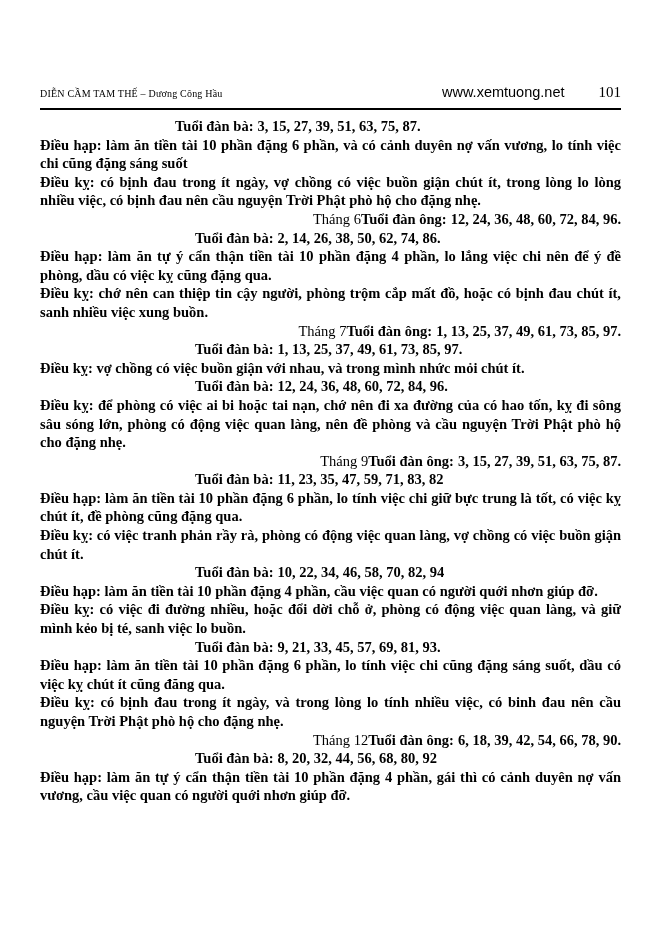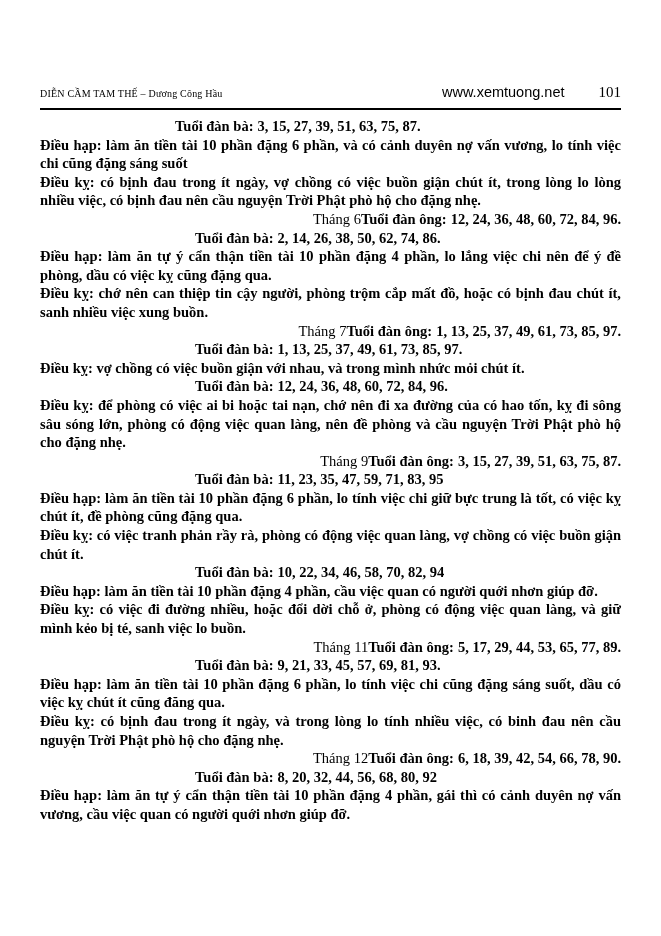--- a/index.html
+++ b/index.html
@@ -56,29 +56,28 @@
     <p class="para"><span class="lbl">Điều kỵ:</span> <span class="b">chớ nên can thiệp tin cậy người, phòng trộm cắp mất đồ, hoặc có bịnh đau chút ít, sanh nhiều việc xung buồn.</span></p>
 
     <div class="month-row"><span class="month-name">Tháng 7</span><span class="lbl">Tuổi đàn ông:</span><span class="ages">1, 13, 25, 37, 49, 61, 73, 85, 97.</span></div>
     <div class="age-row"><span class="lbl">Tuổi đàn bà:</span><span class="ages">1, 13, 25, 37, 49, 61, 73, 85, 97.</span></div>
     <p class="para"><span class="lbl">Điều kỵ:</span> <span class="b">vợ chồng có việc buồn giận với nhau, và trong mình nhức mỏi chút ít.</span></p>
 
     <div class="age-row"><span class="lbl">Tuổi đàn bà:</span><span class="ages">12, 24, 36, 48, 60, 72, 84, 96.</span></div>
     <p class="para"><span class="lbl">Điều kỵ:</span> <span class="b">để phòng có việc ai bi hoặc tai nạn, chớ nên đi xa đường của có hao tốn, kỵ đi sông sâu sóng lớn, phòng có động việc quan làng, nên đề phòng và cầu nguyện Trời Phật phò hộ cho đặng nhẹ.</span></p>
 
     <div class="month-row"><span class="month-name">Tháng 9</span><span class="lbl">Tuổi đàn ông:</span><span class="ages">3, 15, 27, 39, 51, 63, 75, 87.</span></div>
-    <div class="age-row"><span class="lbl">Tuổi đàn bà:</span><span class="ages">11, 23, 35, 47, 59, 71, 83, 95</span></div>
+    <div class="age-row"><span class="lbl">Tuổi đàn bà:</span><span class="ages">11, 23, 35, 47, 59, 71, 83, 82</span></div>
     <p class="para"><span class="lbl">Điều hạp:</span> <span class="b">làm ăn tiền tài 10 phần đặng 6 phần, lo tính việc chi giữ bực trung là tốt, có việc kỵ chút ít, đề phòng cũng đặng qua.</span></p>
     <p class="para"><span class="lbl">Điều kỵ:</span> <span class="b">có việc tranh phản rầy rà, phòng có động việc quan làng, vợ chồng có việc buồn giận chút ít.</span></p>
 
     <div class="age-row"><span class="lbl">Tuổi đàn bà:</span><span class="ages">10, 22, 34, 46, 58, 70, 82, 94</span></div>
     <p class="para"><span class="lbl">Điều hạp:</span> <span class="b">làm ăn tiền tài 10 phần đặng 4 phần,  cầu việc quan có người quới nhơn giúp đỡ.</span></p>
     <p class="para"><span class="lbl">Điều kỵ:</span> <span class="b">có việc đi đường nhiều, hoặc đổi dời chỗ ở, phòng có động việc quan làng, và giữ mình kẻo bị té, sanh việc lo buồn.</span></p>
 
-    <div class="month-row"><span class="month-name">Tháng 11</span><span class="lbl">Tuổi đàn ông:</span><span class="ages">5, 17, 29, 44, 53, 65, 77, 89.</span></div>
     <div class="age-row"><span class="lbl">Tuổi đàn bà:</span><span class="ages">9, 21, 33, 45, 57, 69, 81, 93.</span></div>
     <p class="para"><span class="lbl">Điều hạp:</span> <span class="b">làm ăn tiền tài 10 phần đặng 6 phần, lo tính việc chi cũng đặng sáng suốt, dầu có việc kỵ chút ít cũng đăng qua.</span></p>
     <p class="para"><span class="lbl">Điều kỵ:</span> <span class="b">có bịnh đau trong ít ngày, và trong lòng lo tính nhiều việc, có binh đau nên cầu nguyện Trời Phật phò hộ cho đặng nhẹ.</span></p>
 
     <div class="month-row"><span class="month-name">Tháng 12</span><span class="lbl">Tuổi đàn ông:</span><span class="ages">6, 18, 39, 42, 54, 66, 78, 90.</span></div>
     <div class="age-row"><span class="lbl">Tuổi đàn bà:</span><span class="ages">8, 20, 32, 44, 56, 68, 80, 92</span></div>
     <p class="para"><span class="lbl">Điều hạp:</span> <span class="b">làm ăn tự ý cẩn thận tiền tài 10 phần đặng 4 phần, gái thì có cảnh duyên nợ vấn vương,  cầu việc quan có người quới nhơn giúp đỡ.</span></p>
 
   </div>
 </div>

